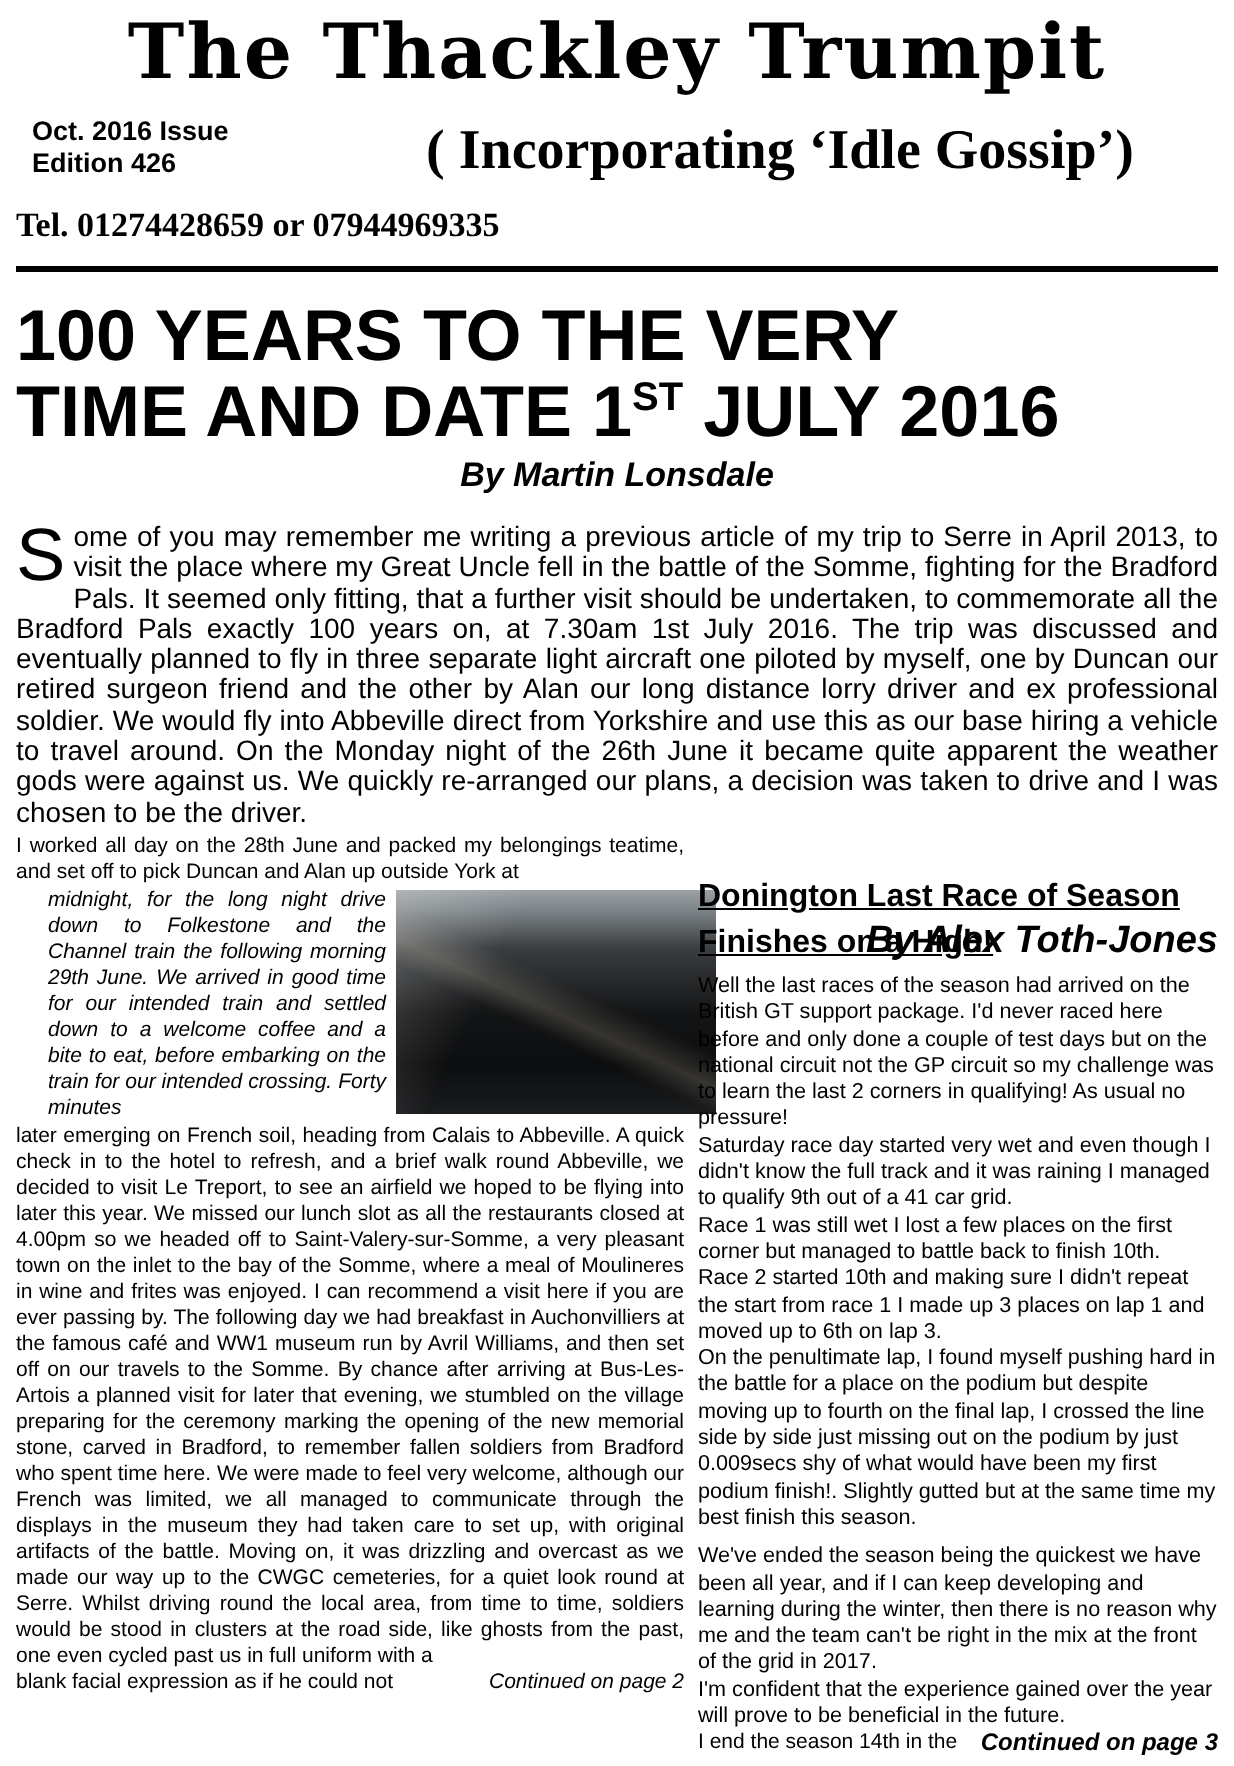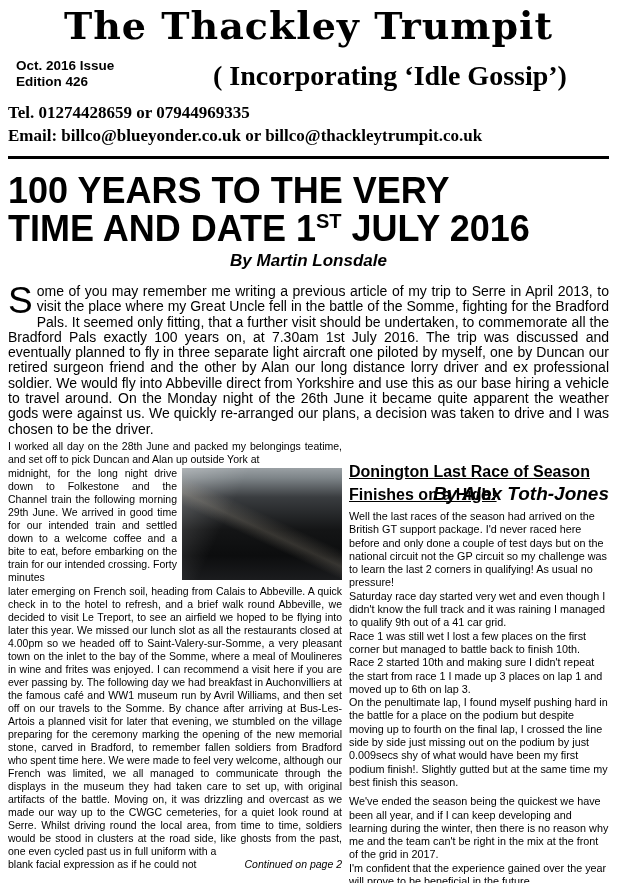--- a/index.html
+++ b/index.html
@@ -40,21 +40,21 @@
   
   .intro {
     margin-top:13px; font-size:14px; line-height:15.3px; text-align:justify;
   }
   .intro::first-letter {
     float:left; font-size:37px; line-height:30px; padding:2px 4px 0 0; font-weight:normal;
   }
   .columns { display:flex; gap:7px; margin-top:3px; }
   .left-col { width:334px; flex:none; }
   .left-col p { font-size:10.5px; line-height:13px; text-align:justify; }
-  .photo-row { display:flex; gap:5px; align-items:flex-start; margin:1px 0 1px; }
+  .photo-row { display:flex; gap:5px; align-items:flex-start; margin:1px 16px 1px;font-style:italic; }
   .beside { width:169px; flex:none; }
   .photo {
     width:160px; height:112px; flex:none; margin-top:1px;
     background:
       linear-gradient(25deg, rgba(0,0,0,0) 40%, rgba(205,192,168,0.20) 47%, rgba(0,0,0,0) 56%),
       linear-gradient(115deg, rgba(255,255,255,0.22) 0%, rgba(255,255,255,0) 32%),
       linear-gradient(180deg, #9aa0a4 0%, #7d8488 9%, #3a3d40 26%, #141516 55%, #0c0d0e 78%, #1b1c1e 100%);
   }
   .lastline { display:flex; justify-content:space-between; align-items:center; font-size:10.5px; line-height:13px; }
   .cont { font-style:italic; white-space:nowrap; padding-left:6px; }
@@ -77,21 +77,20 @@
 
   <div class="issue-row">
     <div class="issue-box">
       <span>Oct. 2016 Issue</span><br>
       <span>Edition 426</span>
     </div>
     <div class="incorporating">( Incorporating ‘Idle Gossip’)</div>
   </div>
 
   <div class="tel-line">Tel. 01274428659 or 07944969335</div>
-  <div class="email-line">Email: billco@blueyonder.co.uk or billco@thackleytrumpit.co.uk</div>
 
   <hr class="rule">
 
   <h2 class="lead-headline">
     <span>100 YEARS TO THE VERY</span><br>
     <span>TIME AND DATE 1</span><sup>ST</sup><span> JULY 2016</span>
   </h2>
   <div class="lead-byline">By Martin Lonsdale</div>
 
   <p class="intro">Some of you may remember me writing a previous article of my trip to Serre in April 2013, to visit the place where my Great Uncle fell in the battle of the Somme, fighting for the Bradford Pals. It seemed only fitting, that a further visit should be undertaken, to commemorate all the Bradford Pals exactly 100 years on, at 7.30am 1st July 2016. The trip was discussed and eventually planned to fly in three separate light aircraft one piloted by myself, one by Duncan our retired surgeon friend and the other by Alan our long distance lorry driver and ex professional soldier. We would fly into Abbeville direct from Yorkshire and use this as our base hiring a vehicle to travel around. On the Monday night of the 26th June it became quite apparent the weather gods were against us. We quickly re-arranged our plans, a decision was taken to drive and I was chosen to be the driver.</p>

